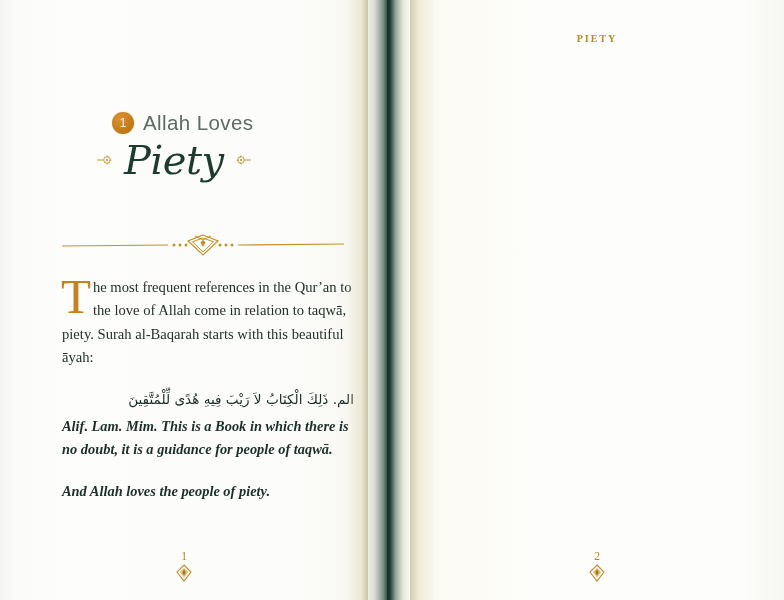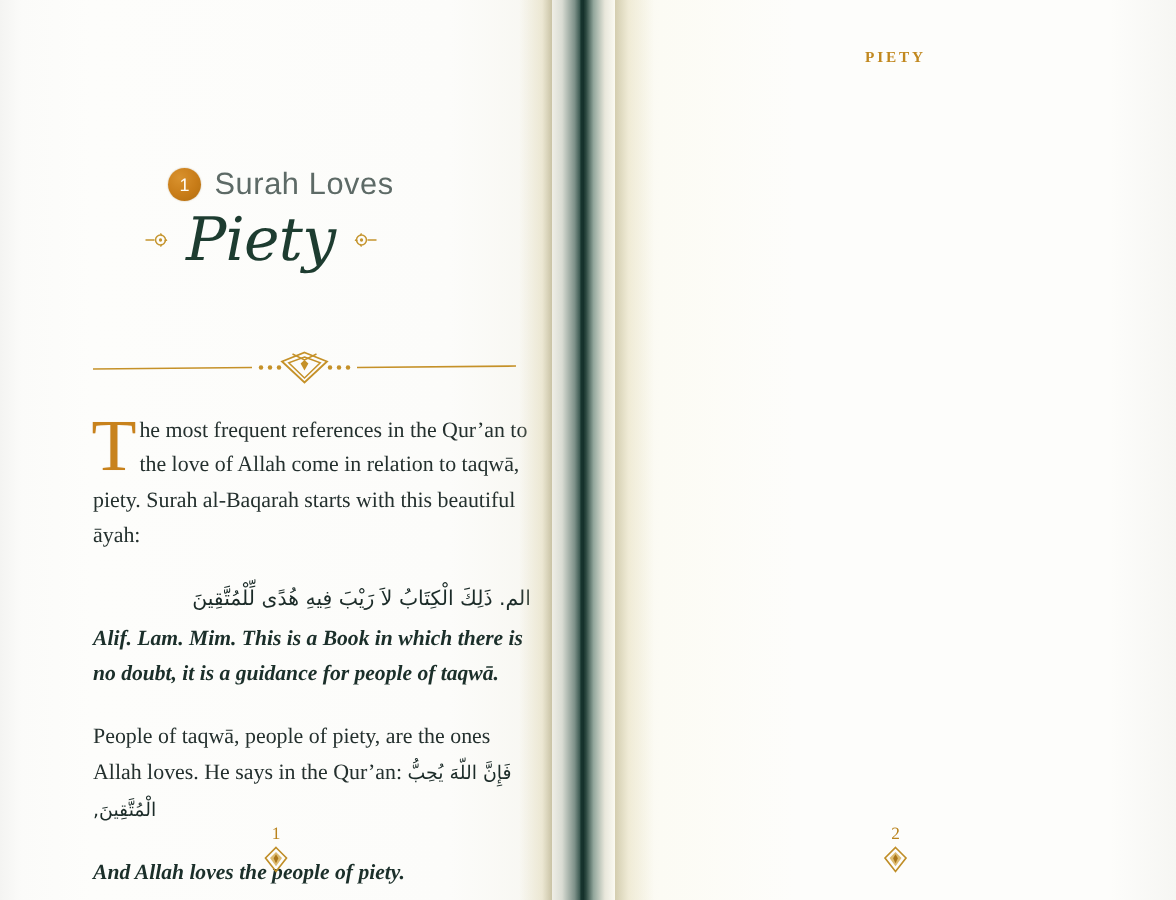--- a/index.html
+++ b/index.html
@@ -235,21 +235,21 @@
 </head>
 <body>
 
 <div class="spread">
 
   <div class="page-left">
 
     <div class="chapter-head">
       <div class="chap-line1">
         <span class="chap-badge">1</span>
-        <span class="chap-allahloves">Surah Loves</span>
+        <span class="chap-allahloves">Allah Loves</span>
       </div>
 
       <div class="chap-title-row">
         <span class="floret">
           <svg width="18" height="14" viewBox="0 0 18 14">
             <path d="M1 7 L7 7" stroke="#c5952e" stroke-width="1" fill="none"></path>
             <circle cx="11" cy="7" r="3.3" fill="none" stroke="#c5952e" stroke-width="1"></circle>
             <circle cx="11" cy="7" r="1.1" fill="#c5952e"></circle>
             <path d="M11 2.6 L11.9 4.3 M11 11.4 L11.9 9.7 M15.4 7 L13.7 7.6" stroke="#c5952e" stroke-width=".9" fill="none"></path>
           </svg>
@@ -288,24 +288,20 @@
     <div class="body-left">
 
       <p class="bt dropcap-para">
         <span class="dropcap">T</span><span>he most frequent references in the Qur’an to the love of Allah come in relation to taqwā, piety. Surah al-Baqarah starts with this beautiful āyah:</span>
       </p>
 
       <span class="ar ar-block">الم. ذَلِكَ الْكِتَابُ لاَ رَيْبَ فِيهِ هُدًى لِّلْمُتَّقِينَ</span>
 
       <p class="trans">Alif. Lam. Mim. This is a Book in which there is no doubt, it is a guidance for people of taqwā.</p>
 
-      <p class="bt tight">
-        <span>People of taqwā, people of piety, are the ones Allah loves. He says in the Qur’an:</span>
-        <span class="ar-inline">فَإِنَّ اللّهَ يُحِبُّ الْمُتَّقِينَ,</span>
-      </p>
 
       <p class="trans">And Allah loves the people of piety.</p>
     </div>
 
     <div class="folio lf">
       <span class="folio-num">1</span>
       <span class="folio-orn">
         <svg width="16" height="18" viewBox="0 0 16 18">
           <path d="M8 1 L15 8 L8 17 L1 8 Z" fill="none" stroke="#bf8d26" stroke-width="1.1"></path>
           <path d="M8 4 L12 8 L8 13.5 L4 8 Z" fill="#d2a441" opacity=".75"></path>

